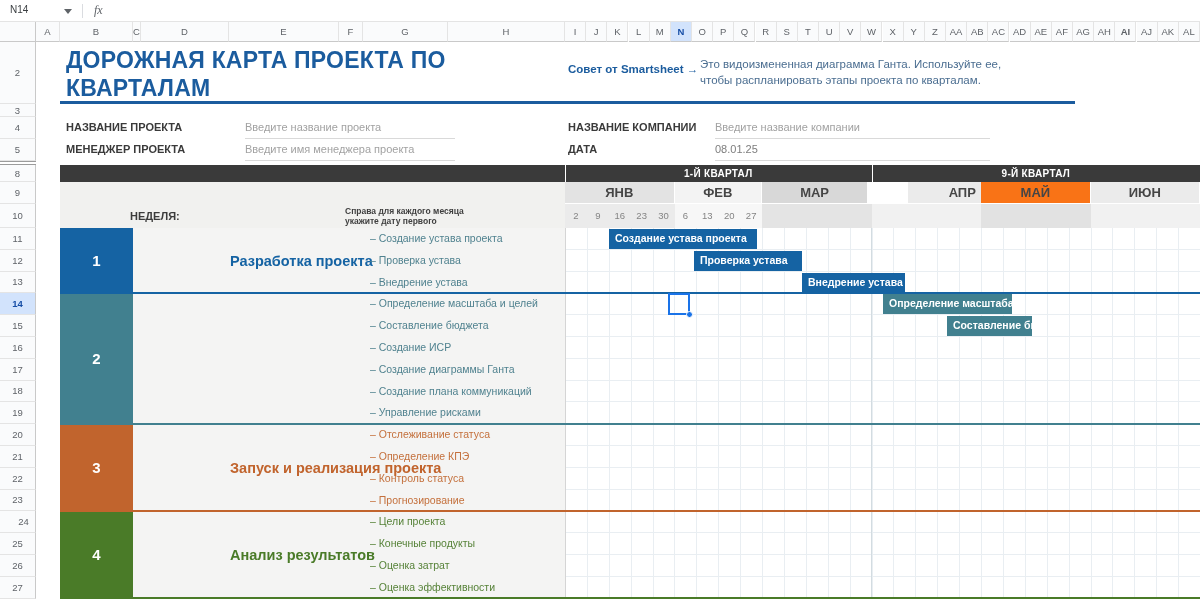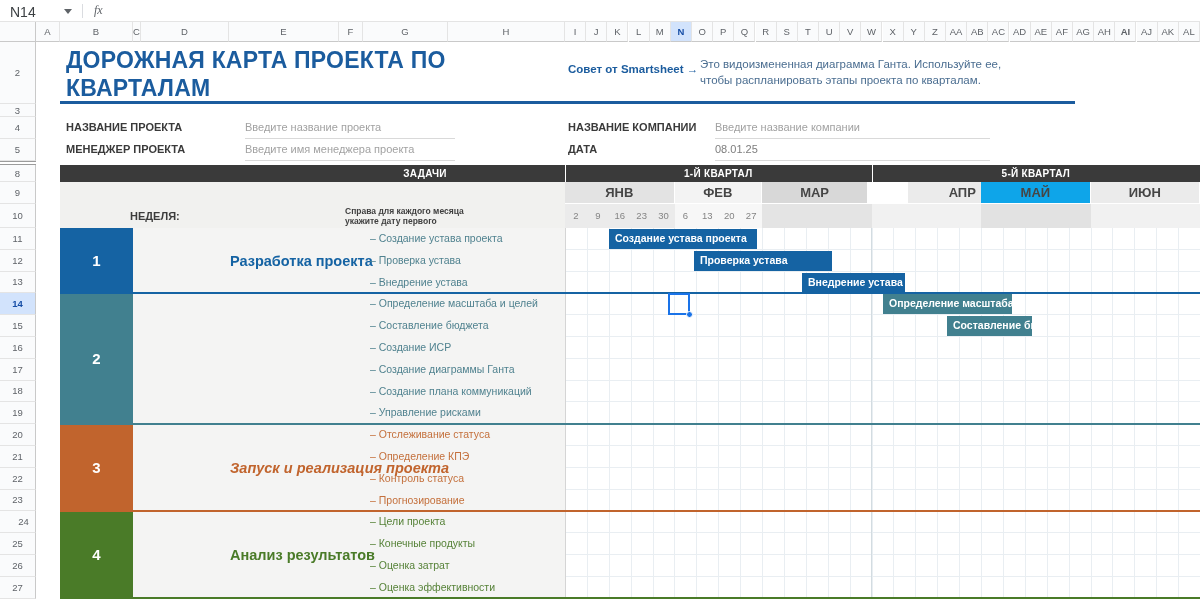--- a/index.html
+++ b/index.html
@@ -2,21 +2,21 @@
 <html><head>
 <meta charset="utf-8">
 <style>
   * { margin:0; padding:0; box-sizing:border-box; }
   html,body { background:#fff; }
   body { font-family:"Liberation Sans","DejaVu Sans",sans-serif; }
   #app { position:relative; width:1200px; height:599px; background:#fff; overflow:hidden; }
   .abs { position:absolute; }
   
   #formula-bar { left:0; top:0; width:1200px; height:22px; background:#fff; border-bottom:1px solid #e4e4e4; }
-  #name-box-text { left:10px; top:4px; font-size:14px; color:#3c4043; }
+  #name-box-text { left:10px; top:4px; font-size:10px; color:#3c4043; }
   #name-caret { left:64px; top:9px; width:0; height:0; border-left:4px solid transparent; border-right:4px solid transparent; border-top:5px solid #5f6368; }
   #fx-divider { left:82px; top:4px; width:1px; height:14px; background:#dadce0; }
   #fx-label { left:94px; top:3px; font-size:12px; font-style:italic; font-family:"Liberation Serif",serif; color:#5f6368; }
   .colhead { top:22px; height:20px; background:#fafbfc; border-right:1px solid #e4e4e4; border-bottom:1px solid #c9c9c9; font-size:9.5px; color:#5f6368; display:flex; align-items:center; justify-content:center; overflow:visible; }
   .colhead.sel, .rowhead.sel { background:#d2e3fc; color:#174ea6; font-weight:bold; }
   .rowhead { left:0; width:36px; background:#fafbfc; border-right:1px solid #c9c9c9; border-bottom:1px solid #e4e4e4; font-size:9.5px; color:#5f6368; display:flex; align-items:center; justify-content:center; }
   #corner-box { left:0; top:22px; width:36px; height:20px; background:#fafbfc; border-right:1px solid #c9c9c9; border-bottom:1px solid #c9c9c9; }
   
   #page-title { left:66px; top:46px; width:470px; font-size:23px; line-height:28px; font-weight:bold; color:#1b5c9e; letter-spacing:.2px; }
   #title-rule { left:60px; top:101px; width:1015px; height:3px; background:#1b5c9e; }
@@ -63,21 +63,20 @@
   </div>
   <div class="abs" id="corner-box"></div>
 
   <div class="abs" id="page-title">ДОРОЖНАЯ КАРТА ПРОЕКТА ПО КВАРТАЛАМ</div>
   <div class="abs" id="title-rule"></div>
   <div class="abs" id="tip-label">Совет от Smartsheet →</div>
   <div class="abs" id="tip-text">Это видоизмененная диаграмма Ганта. Используйте ее, чтобы распланировать этапы проекта по кварталам.</div>
 
   <div class="abs" id="dark-bar"></div>
   <div class="abs dark-label" style="left:76px;margin-top:20px;">ЭТАП</div>
-  <div class="abs dark-label" style="left:340px;width:170px;text-align:center;">ЗАДАЧИ</div>
   <div class="abs" id="months-left-bg"></div>
   <div class="abs" id="week-label">НЕДЕЛЯ:</div>
   <div class="abs" id="week-note">Справа для каждого месяца укажите дату первого понедельника --&gt;</div>
   <div class="abs" id="body-left-bg"></div>
   <div class="abs" id="timeline"></div>
   <div class="abs" id="quarter-line"></div>
 <div class="abs colhead" style="left: 36px; width: 24px;">A</div>
     <div class="abs colhead" style="left: 60px; width: 73px;">B</div>
     <div class="abs colhead" style="left: 133px; width: 8px;">C</div>
     <div class="abs colhead" style="left: 141px; width: 88px;">D</div>
@@ -148,71 +147,71 @@
     <div class="abs form-value" style="left: 245px; top: 143px; color: rgb(162, 162, 162);">Введите имя менеджера проекта</div>
     <div class="abs form-underline" style="left: 245px; top: 159.5px; width: 210px;"></div>
     <div class="abs form-label" style="left: 568px; top: 121px;">НАЗВАНИЕ КОМПАНИИ</div>
     <div class="abs form-value" style="left: 715px; top: 121px; color: rgb(162, 162, 162);">Введите название компании</div>
     <div class="abs form-underline" style="left: 715px; top: 137.5px; width: 275px;"></div>
     <div class="abs form-label" style="left: 568px; top: 143px;">ДАТА</div>
     <div class="abs form-value" style="left: 715px; top: 143px; color: rgb(125, 125, 125);">08.01.25</div>
     <div class="abs form-underline" style="left: 715px; top: 159.5px; width: 275px;"></div>
     <div class="abs dark-label" style="left: 565px; width: 306.6px; text-align: center;">1-Й КВАРТАЛ</div>
     <div class="abs q-sep" style="left: 565px;"></div>
-    <div class="abs dark-label" style="left: 871.6px; width: 328.5px; text-align: center;">5-Й КВАРТАЛ</div>
+    <div class="abs dark-label" style="left: 871.6px; width: 328.5px; text-align: center;">9-Й КВАРТАЛ</div>
     <div class="abs q-sep" style="left: 871.6px;"></div>
     <div class="abs month-cell" style="left: 565px; width: 109.5px; background: rgb(227, 227, 227);">ЯНВ</div>
     <div class="abs week-strip" style="left: 565px; width: 109.5px; background: rgba(227, 227, 227, 0.7);"></div>
     <div class="abs week-num" style="left: 565px; width: 21.9px;">2</div>
     <div class="abs week-num" style="left: 586.9px; width: 21.9px;">9</div>
     <div class="abs week-num" style="left: 608.8px; width: 21.9px;">16</div>
     <div class="abs week-num" style="left: 630.7px; width: 21.9px;">23</div>
     <div class="abs week-num" style="left: 652.6px; width: 21.9px;">30</div>
     <div class="abs month-cell" style="left: 674.5px; width: 87.6px; background: rgb(243, 243, 243);">ФЕВ</div>
     <div class="abs week-strip" style="left: 674.5px; width: 87.6px; background: rgba(243, 243, 243, 0.7);"></div>
     <div class="abs week-num" style="left: 674.5px; width: 21.9px;">6</div>
     <div class="abs week-num" style="left: 696.4px; width: 21.9px;">13</div>
     <div class="abs week-num" style="left: 718.3px; width: 21.9px;">20</div>
     <div class="abs week-num" style="left: 740.2px; width: 21.9px;">27</div>
     <div class="abs month-cell" style="left: 762.1px; width: 106px; background: rgb(216, 216, 216);">МАР</div>
     <div class="abs week-strip" style="left: 762.1px; width: 109.5px; background: rgba(216, 216, 216, 0.7);"></div>
     <div class="abs month-cell" style="left: 908px; width: 109.5px; background: rgb(235, 235, 235);">АПР</div>
     <div class="abs week-strip" style="left: 871.6px; width: 109.5px; background: rgba(235, 235, 235, 0.7);"></div>
-    <div class="abs month-cell" style="left: 981.1px; width: 109.5px; background: #0ea5e9;">МАЙ</div>
+    <div class="abs month-cell" style="left: 981.1px; width: 109.5px; background: #f97316;">МАЙ</div>
     <div class="abs week-strip" style="left: 981.1px; width: 109.5px; background: rgba(213, 213, 213, 0.7);"></div>
     <div class="abs month-cell" style="left: 1090.6px; width: 109.5px; background: rgb(235, 235, 235);">ИЮН</div>
     <div class="abs week-strip" style="left: 1090.6px; width: 109.5px; background: rgba(235, 235, 235, 0.7);"></div>
     <div class="abs phase-num" style="top: 228px; height: 65.4px; background: rgb(21, 99, 163);">1</div>
     <div class="abs task-item" style="top: 228px; height: 21.8px; line-height: 21.8px; color: rgb(80, 130, 143);">– Создание устава проекта</div>
     <div class="abs phase-title" style="top: 228px; height: 65.4px; color: rgb(21, 99, 163);">Разработка проекта</div>
     <div class="abs task-item" style="top: 249.8px; height: 21.8px; line-height: 21.8px; color: rgb(80, 130, 143);">– Проверка устава</div>
     <div class="abs task-item" style="top: 271.6px; height: 21.8px; line-height: 21.8px; color: rgb(80, 130, 143);">– Внедрение устава</div>
     <div class="abs phase-sep" style="top: 291.9px; background: rgb(21, 99, 163);"></div>
     <div class="abs phase-num" style="top: 293.4px; height: 130.8px; background: rgb(65, 128, 143);">2</div>
     <div class="abs task-item" style="top: 293.4px; height: 21.8px; line-height: 21.8px; color: rgb(80, 130, 143);">– Определение масштаба и целей</div>
     <div class="abs task-item" style="top: 315.2px; height: 21.8px; line-height: 21.8px; color: rgb(80, 130, 143);">– Составление бюджета</div>
     <div class="abs task-item" style="top: 337px; height: 21.8px; line-height: 21.8px; color: rgb(80, 130, 143);">– Создание ИСР</div>
     <div class="abs task-item" style="top: 358.8px; height: 21.8px; line-height: 21.8px; color: rgb(80, 130, 143);">– Создание диаграммы Ганта</div>
     <div class="abs task-item" style="top: 380.6px; height: 21.8px; line-height: 21.8px; color: rgb(80, 130, 143);">– Создание плана коммуникаций</div>
     <div class="abs task-item" style="top: 402.4px; height: 21.8px; line-height: 21.8px; color: rgb(80, 130, 143);">– Управление рисками</div>
     <div class="abs phase-sep" style="top: 422.7px; background: rgb(65, 128, 143);"></div>
     <div class="abs phase-num" style="top: 424.2px; height: 87.2px; background: rgb(193, 100, 45);">3</div>
-    <div class="abs phase-title" style="top: 424.2px; height: 87.2px; color: rgb(193, 100, 45); font-style: italic;">Запуск и реализация проекта</div>
+    <div class="abs phase-title" style="top: 424.2px; height: 87.2px; color: rgb(193, 100, 45);">Запуск и реализация проекта</div>
     <div class="abs task-item" style="top: 424.2px; height: 21.8px; line-height: 21.8px; color: rgb(196, 112, 60);">– Отслеживание статуса</div>
     <div class="abs task-item" style="top: 446px; height: 21.8px; line-height: 21.8px; color: rgb(196, 112, 60);">– Определение КПЭ</div>
     <div class="abs task-item" style="top: 467.8px; height: 21.8px; line-height: 21.8px; color: rgb(196, 112, 60);">– Контроль статуса</div>
     <div class="abs task-item" style="top: 489.6px; height: 21.8px; line-height: 21.8px; color: rgb(196, 112, 60);">– Прогнозирование</div>
     <div class="abs phase-sep" style="top: 509.9px; background: rgb(193, 100, 45);"></div>
     <div class="abs phase-num" style="top: 511.4px; height: 87.2px; background: rgb(74, 123, 40);">4</div>
     <div class="abs phase-title" style="top: 511.4px; height: 87.2px; color: rgb(74, 123, 40);">Анализ результатов</div>
     <div class="abs task-item" style="top: 511.4px; height: 21.8px; line-height: 21.8px; color: rgb(86, 130, 56);">– Цели проекта</div>
     <div class="abs task-item" style="top: 555px; height: 21.8px; line-height: 21.8px; color: rgb(86, 130, 56);">– Оценка затрат</div>
     <div class="abs task-item" style="top: 533.2px; height: 21.8px; line-height: 21.8px; color: rgb(86, 130, 56);">– Конечные продукты</div>
     <div class="abs task-item" style="top: 576.8px; height: 21.8px; line-height: 21.8px; color: rgb(86, 130, 56);">– Оценка эффективности</div>
     <div class="abs phase-sep" style="top: 597.1px; background: rgb(74, 123, 40);"></div>
     <div class="abs gantt-bar" style="left: 609px; top: 229px; width: 148px; background: rgb(21, 99, 163);">Создание устава проекта</div>
-    <div class="abs gantt-bar" style="left: 694px; top: 250.8px; width: 138px; background: rgb(21, 99, 163);">Проверка устава</div>
+    <div class="abs gantt-bar" style="left: 694px; top: 250.8px; width: 108px; background: rgb(21, 99, 163);">Проверка устава</div>
     <div class="abs gantt-bar" style="left: 802px; top: 272.6px; width: 103px; background: rgb(21, 99, 163);">Внедрение устава</div>
     <div class="abs gantt-bar" style="left: 883px; top: 294.4px; width: 129px; background: rgb(65, 128, 143);">Определение масштаба и целей</div>
     <div class="abs gantt-bar" style="left: 947px; top: 316.2px; width: 85px; background: rgb(65, 128, 143);">Составление бюджета</div>
     <div class="abs" id="selected-cell" style="left: 668px; top: 293.4px; width: 22px; height: 21.8px;"></div>
     <div class="abs" id="fill-handle" style="left: 686px; top: 311.2px;"></div>
   </div>
 
 </body></html>

